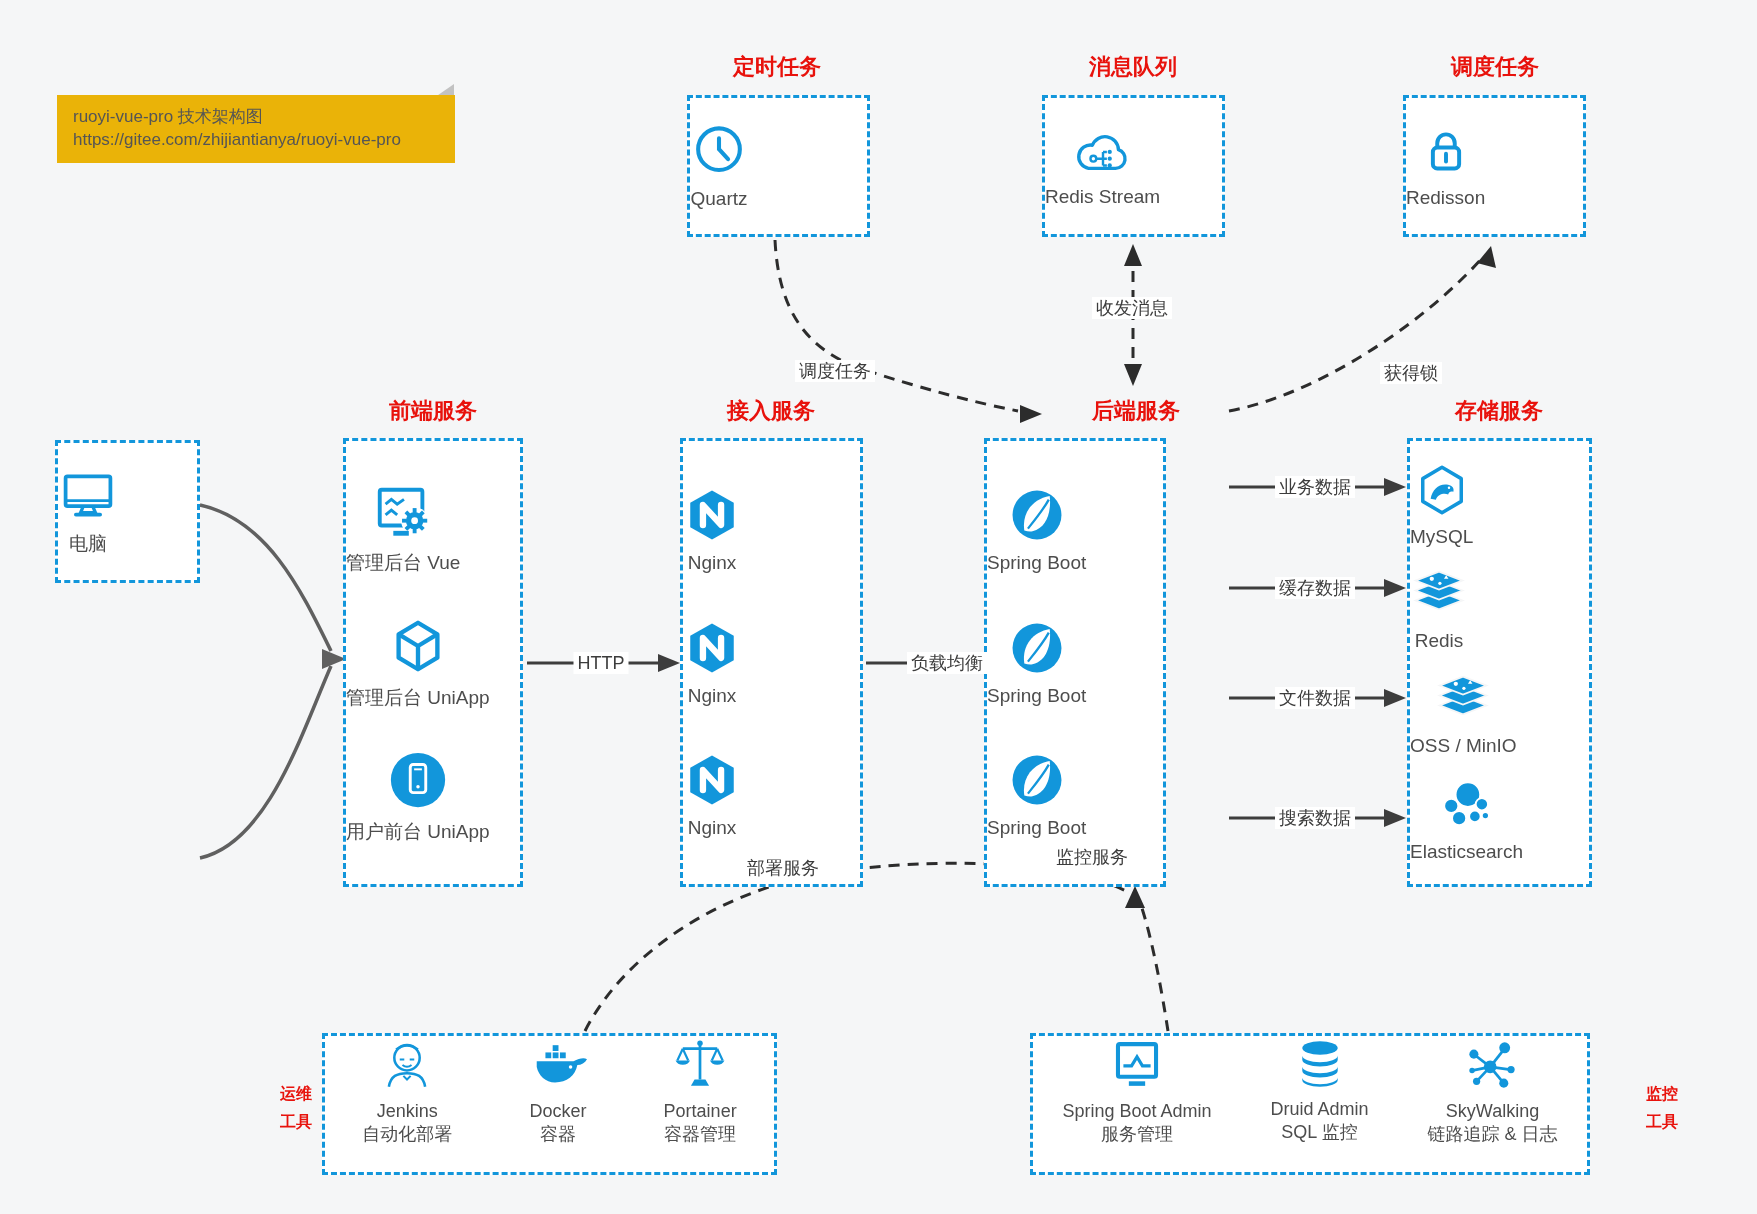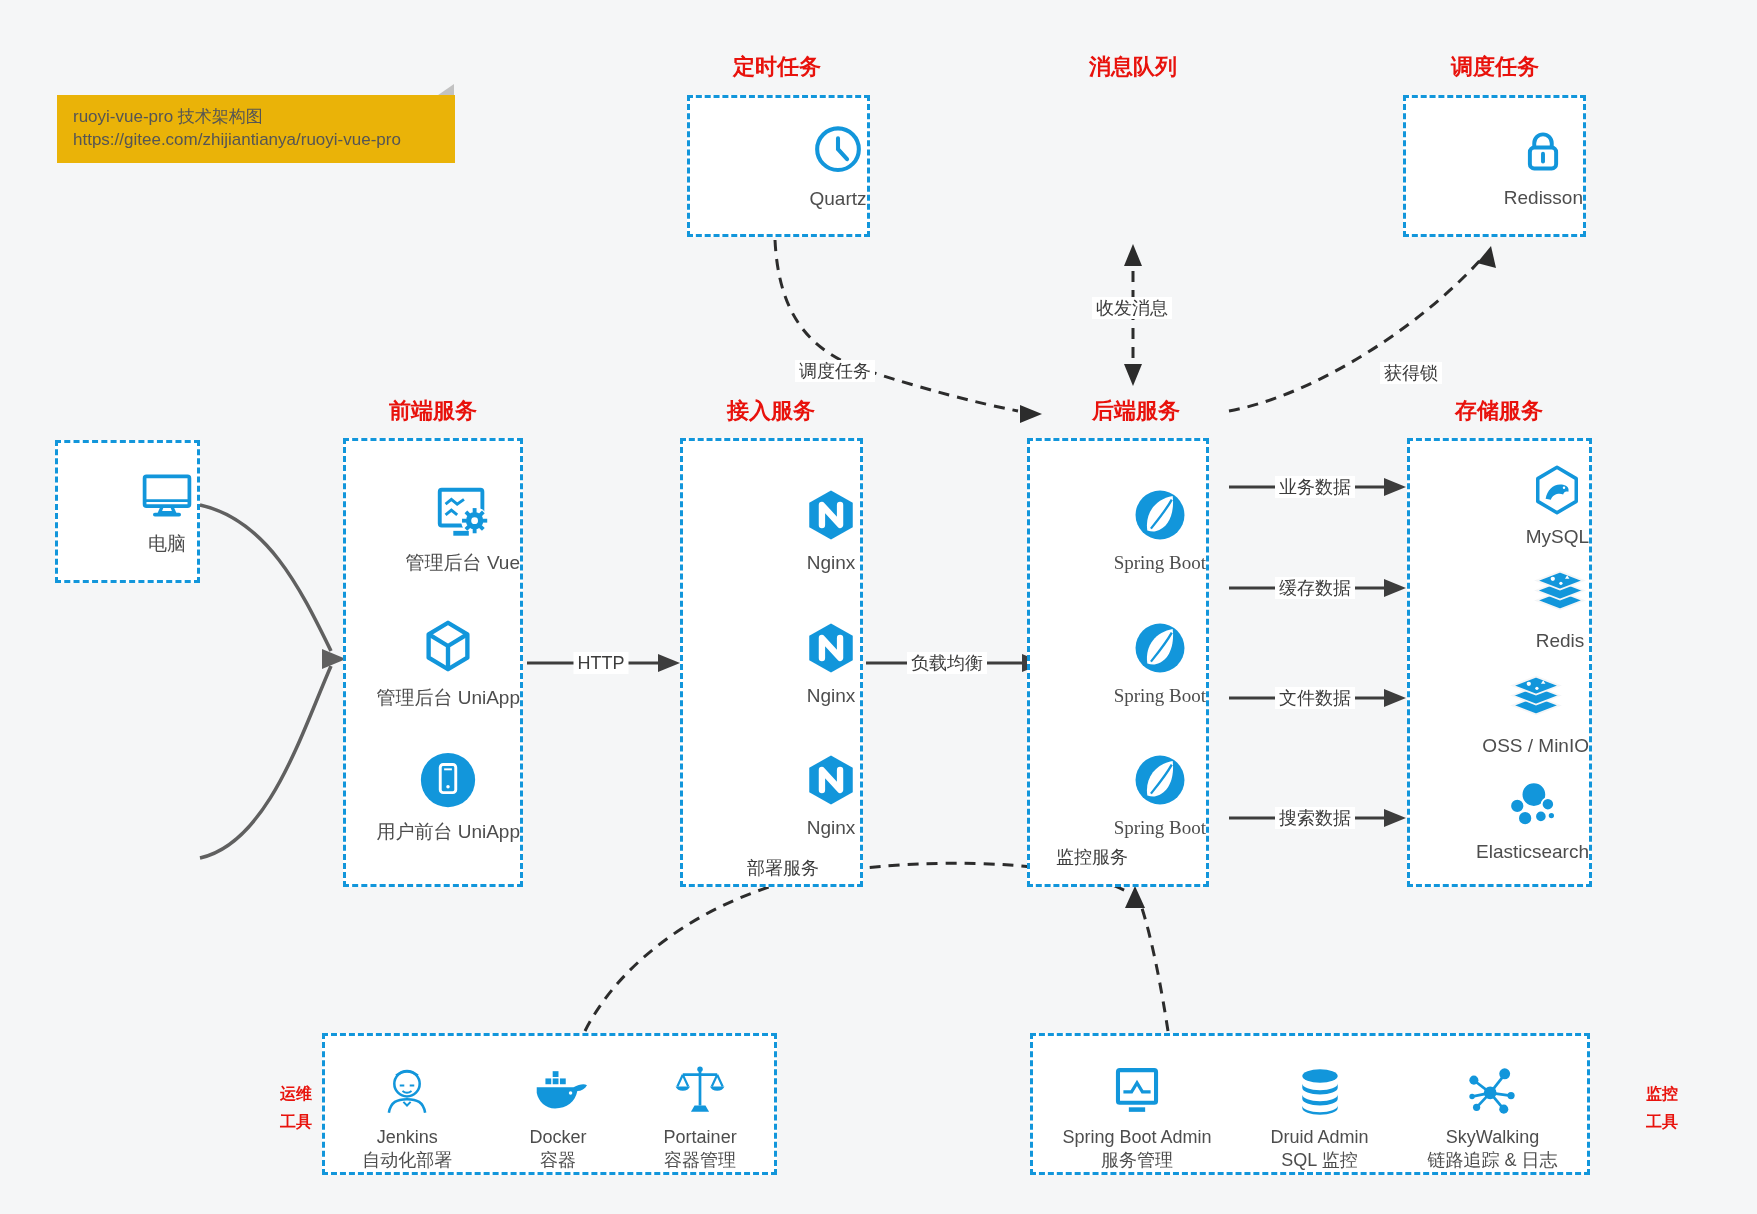--- a/index.html
+++ b/index.html
@@ -1,20 +1,20 @@
 <!DOCTYPE html>
 <html><head>
 <meta charset="utf-8">
 <style>
   html,body{margin:0;padding:0;background:#f5f6f7;}
   #canvas{position:relative;width:1757px;height:1214px;background:#f5f6f7;overflow:hidden;
           font-family:"Liberation Sans","DejaVu Sans",sans-serif;}
   svg.overlay{position:absolute;left:0;top:0;z-index:1;}
   .box{position:absolute;background:#fff;border:3px dashed #1296db;box-sizing:border-box;
-       display:flex;flex-direction:column;align-items:flex-end;justify-content:space-evenly;z-index:2;}
+       display:flex;flex-direction:column;align-items:flex-start;justify-content:space-evenly;z-index:2;}
   .hbox{flex-direction:row;justify-content:space-around;}
   .box-title{position:absolute;color:#e8120c;font-weight:bold;font-size:22px;text-align:center;
              white-space:nowrap;z-index:3;transform:translateX(-50%);}
   .item{display:flex;flex-direction:column;align-items:center;}
   .item-label{font-size:19px;color:#4d4d4d;margin-top:8px;white-space:nowrap;}
   .sub-label{font-size:18px;color:#4d4d4d;line-height:23px;text-align:center;margin-top:6px;white-space:nowrap;}
   .chip{position:absolute;transform:translate(-50%,-50%);background:#fff;color:#3c3c3c;
         font-size:18px;line-height:22px;padding:0 4px;white-space:nowrap;z-index:5;}
   .side-label{position:absolute;color:#e8120c;font-weight:bold;font-size:16px;line-height:28px;
               text-align:right;z-index:4;}
@@ -83,20 +83,33 @@
   <div class="box" style="left:687px;top:95px;width:183px;height:142px;">
     <div class="item">
       <svg class="icon" width="58" height="58" viewBox="0 0 64 64">
         <circle cx="32" cy="30" r="23" fill="none" stroke="#1296db" stroke-width="4.5"></circle>
         <path d="M32 18 V30 L42 41" fill="none" stroke="#1296db" stroke-width="4.5" stroke-linecap="round"></path>
       </svg>
       <div class="item-label">Quartz</div>
     </div>
   </div>
 
+  <div class="box" style="left:1042px;top:95px;width:183px;height:142px;">
+    <div class="item">
+      <svg class="icon" width="62" height="54" viewBox="0 0 64 56">
+        <path d="M17 46 h28 a10 10 0 0 0 3 -19.5 A14 14 0 0 0 21 22 a9.5 9.5 0 0 0 -4 24 z" fill="none" stroke="#1296db" stroke-width="3.5" stroke-linejoin="round"></path>
+        <circle cx="22" cy="36" r="3" fill="none" stroke="#1296db" stroke-width="2.5"></circle>
+        <path d="M25 36 h7 M32 29 v14 M32 29 h4 M32 36 h4 M32 43 h4" fill="none" stroke="#1296db" stroke-width="2.5"></path>
+        <circle cx="39" cy="29" r="2.2" fill="#1296db"></circle>
+        <circle cx="39" cy="36" r="2.2" fill="#1296db"></circle>
+        <circle cx="39" cy="43" r="2.2" fill="#1296db"></circle>
+      </svg>
+      <div class="item-label">Redis Stream</div>
+    </div>
+  </div>
 
   <div class="box" style="left:1403px;top:95px;width:183px;height:142px;">
     <div class="item">
       <svg class="icon" width="56" height="56" viewBox="0 0 64 64">
         <rect x="17" y="28" width="30" height="24" rx="5" fill="none" stroke="#1296db" stroke-width="4.5"></rect>
         <path d="M22 28 v-5 a10 10 0 0 1 20 0 v5" fill="none" stroke="#1296db" stroke-width="4.5"></path>
         <line x1="32" y1="35" x2="32" y2="44" stroke="#1296db" stroke-width="4.5" stroke-linecap="round"></line>
       </svg>
       <div class="item-label">Redisson</div>
     </div>
@@ -178,21 +191,21 @@
     </div>
     <div class="item">
       <svg class="icon" width="58" height="58" viewBox="0 0 64 64">
         <polygon points="32,5 56,18.5 56,45.5 32,59 8,45.5 8,18.5" fill="#1296db"></polygon>
         <path d="M22 43 V21 L42 43 V21" fill="none" stroke="#ffffff" stroke-width="7" stroke-linecap="round" stroke-linejoin="round"></path>
       </svg>
       <div class="item-label">Nginx</div>
     </div>
   </div>
 
-  <div class="box" style="left:1027px;top:438px;width:182px;height:449px;font-family:Liberation Serif, serif;">
+  <div class="box" style="left:984px;top:438px;width:182px;height:449px;">
     <div class="item">
       <svg class="icon" width="58" height="58" viewBox="0 0 64 64">
         <circle cx="32" cy="32" r="27" fill="#1296db"></circle>
         <path d="M46 11 C28 14 15 29 18 49 C21 50 24 50.5 27 50 C43 46 48 28 46 11 Z" fill="#ffffff"></path>
         <path d="M22 47 C30 37 39 26 45 15" stroke="#1296db" stroke-width="2.5" fill="none"></path>
       </svg>
       <div class="item-label">Spring Boot</div>
     </div>
     <div class="item">
       <svg class="icon" width="58" height="58" viewBox="0 0 64 64">

